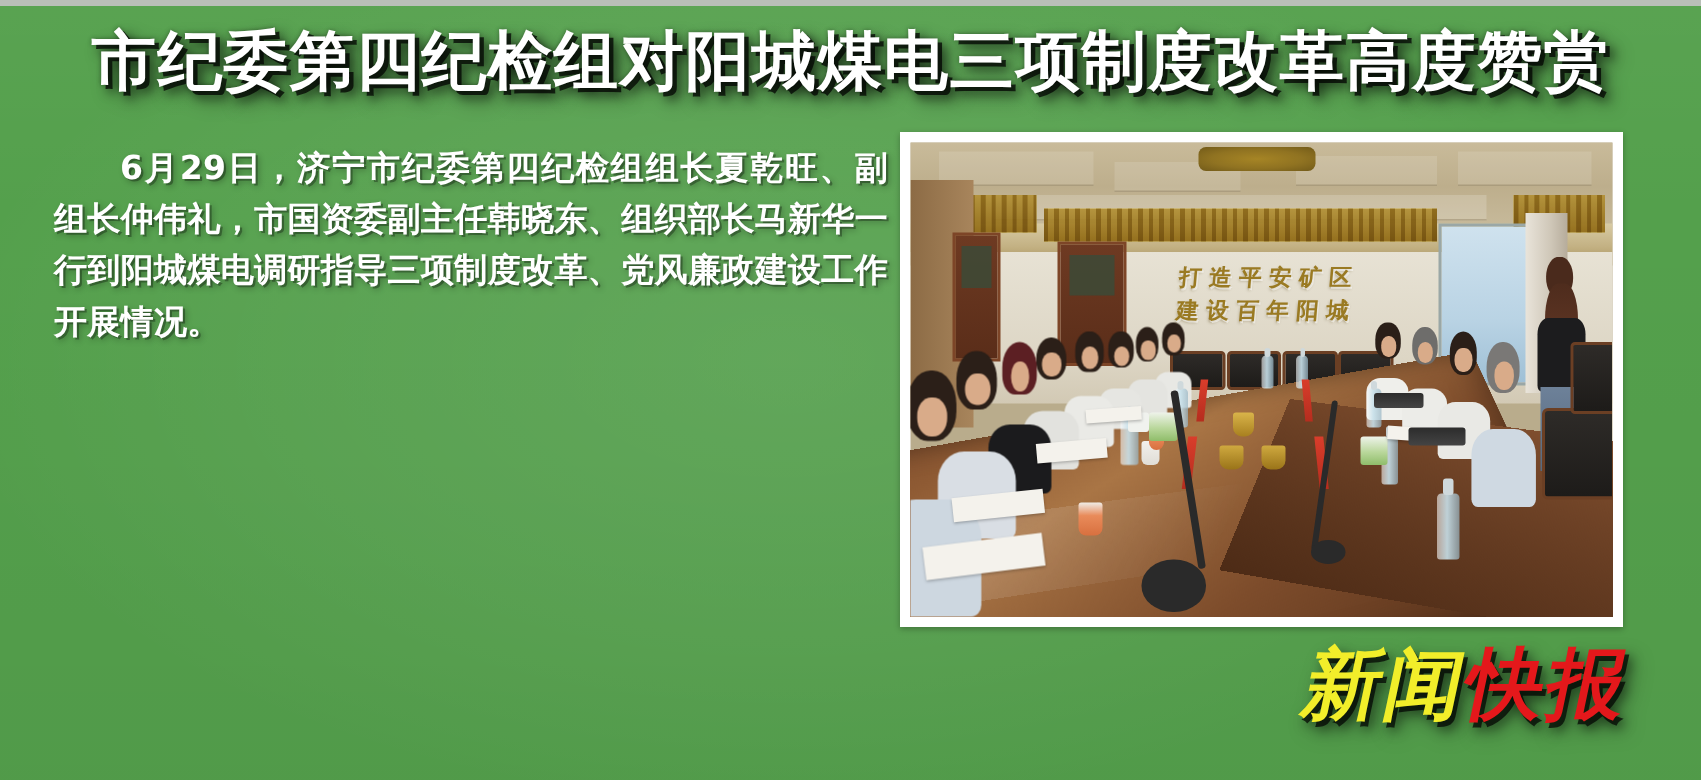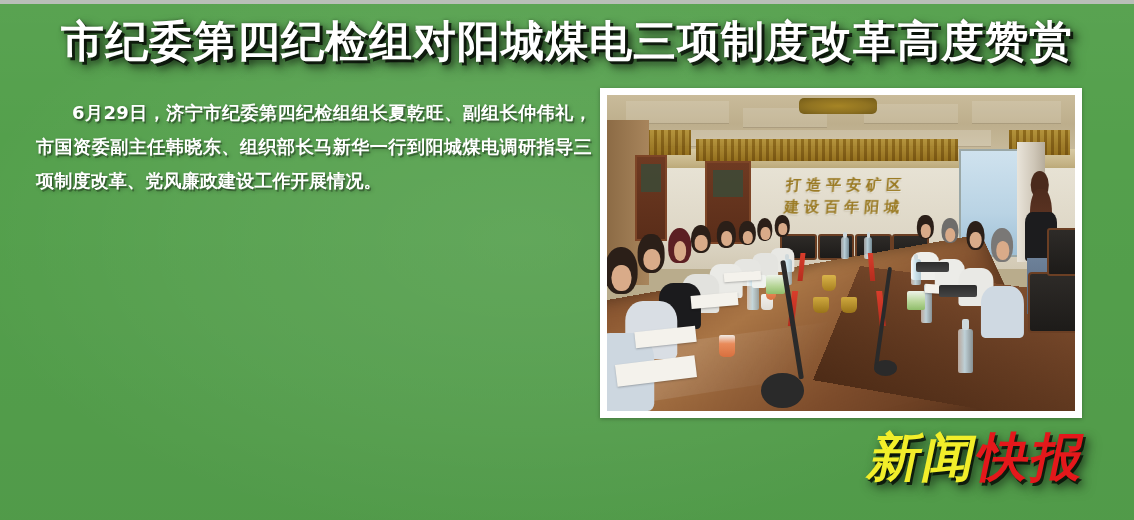--- a/index.html
+++ b/index.html
@@ -68,21 +68,21 @@
   .article {
     position: absolute;
     left: 36px;
     top: 96px;
     width: 556px;
     z-index: 4;
   }
   .article p {
     margin: 0;
     color: #ffffff;
-    font-size: 18px;
+    font-size: 22px;
     line-height: 34.2px;
     font-weight: 700;
     text-align: justify;
     text-align-last: left;
     text-indent: 2em;
     letter-spacing: 0.2px;
     text-shadow:
       1.5px 1.5px 0 rgba(0,0,0,0.30),
       2px 2px 4px rgba(0,0,0,0.30);
   }

